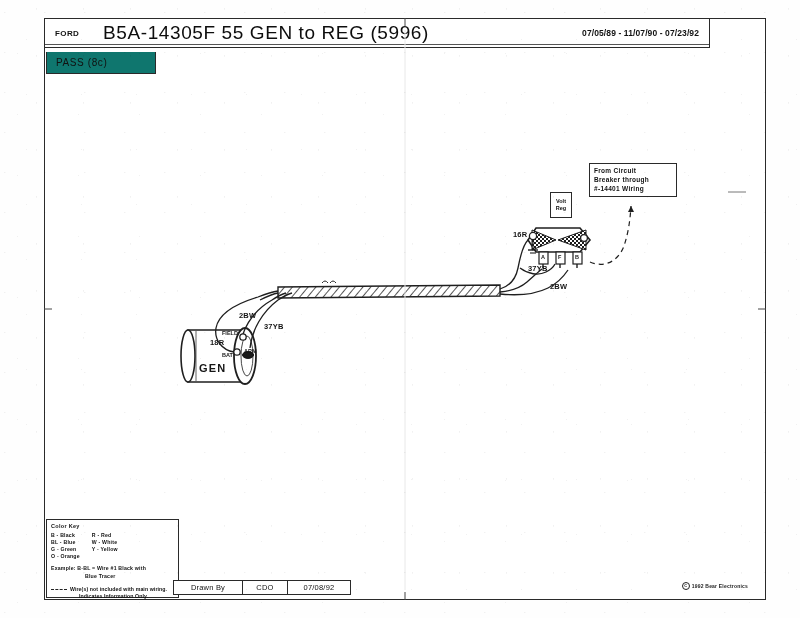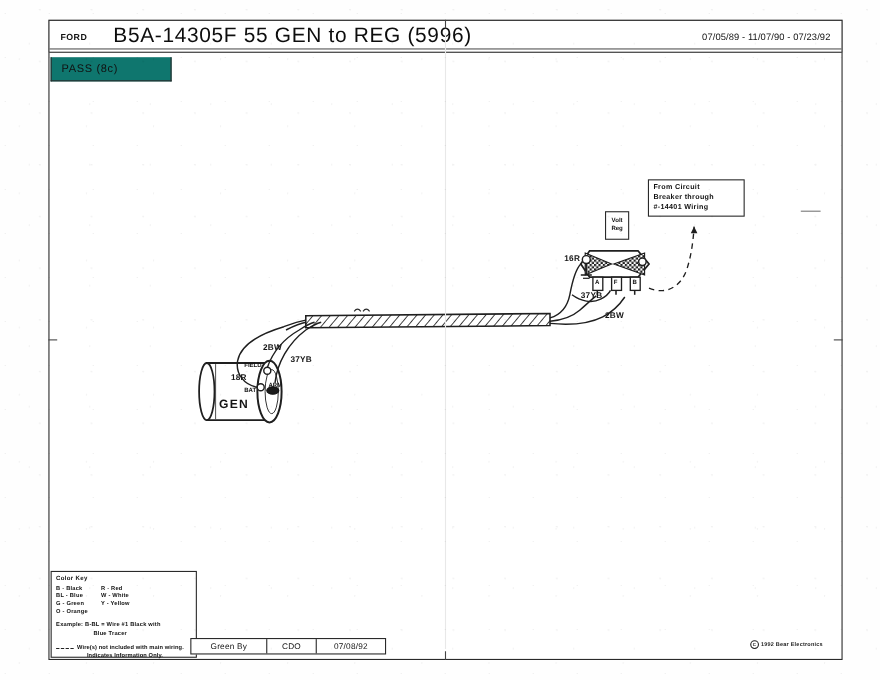--- a/index.html
+++ b/index.html
@@ -30,21 +30,21 @@
     border: 1px solid #2a2a2a;
     box-sizing: border-box;
     background: #ffffff;
   }
 
   
   .title-bar {
     position: absolute;
     left: 44px;
     top: 18px;
-    width: 722px;
+    width: 666px;
     height: 30px;
     border: 1px solid #2a2a2a;
     box-sizing: border-box;
     background: #ffffff;
     display: flex;
     align-items: center;
   }
   .title-bar-inner-line {
     position: absolute;
     left: 0; right: 0; bottom: 2px;
@@ -68,21 +68,21 @@
     color: #0d0d0d;
     margin-left: 14px;
     white-space: nowrap;
   }
   .revision-dates {
     position: absolute;
     right: 10px;
     top: 9px;
     font-family: "Liberation Sans", sans-serif;
     font-size: 8.5px;
-    font-weight: normal;
+    font-weight: bold;
     letter-spacing: .1px;
     color: #111;
     white-space: nowrap;
   }
 
   
   .section-tab {
     position: absolute;
     left: 46px;
     top: 52px;
@@ -461,21 +461,21 @@
     <div class="legend-dashnote">
       <span class="dashline"></span>
       <span class="txt">
         <span>Wire(s) not included with main wiring.</span>
         <span class="indent2">Indicates Information Only.</span>
       </span>
     </div>
   </div>
 
   <div class="drawn-block">
-    <div class="drawn-cell" style="width:58px;">Green By</div>
+    <div class="drawn-cell" style="width:58px;">Drawn By</div>
     <div class="drawn-cell" style="width:34px;">CDO</div>
     <div class="drawn-cell" style="width:52px;">07/08/92</div>
   </div>
 
   <div class="copyright">
     <span class="c-mark">C</span>
     <span>1992 Bear Electronics</span>
   </div>
 
   <div class="speckle"></div>

